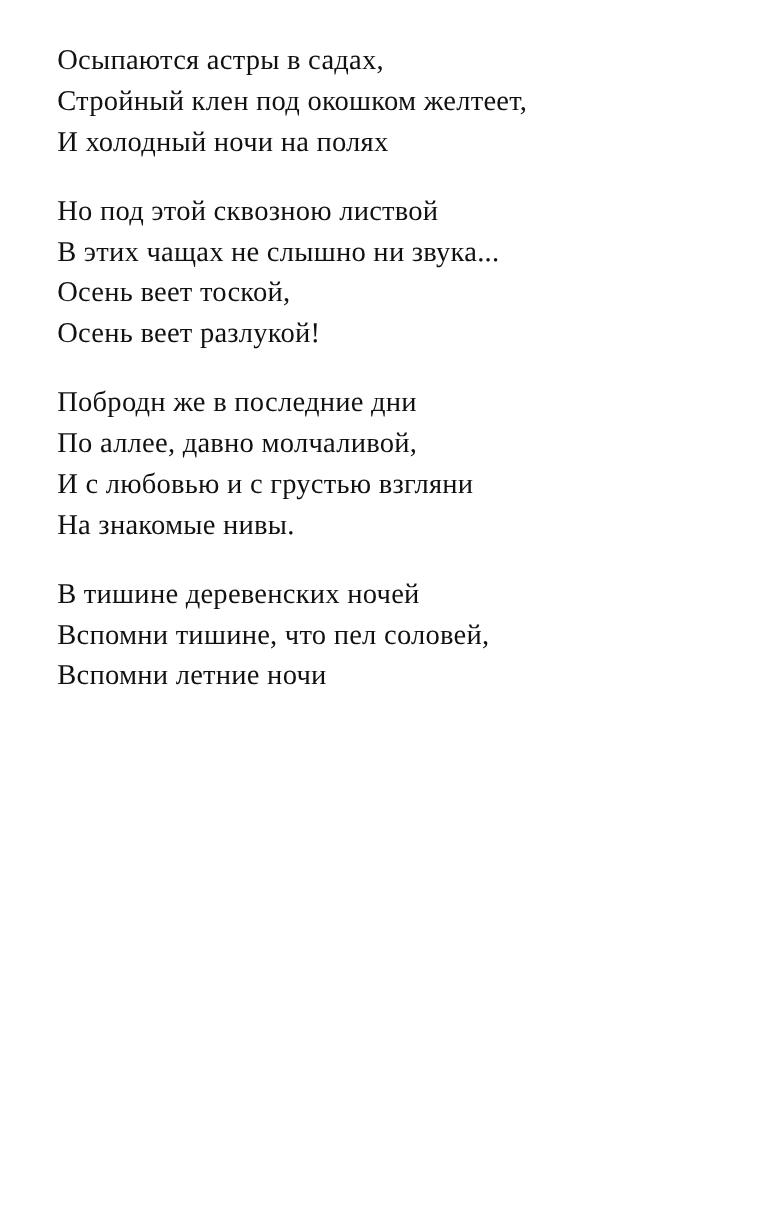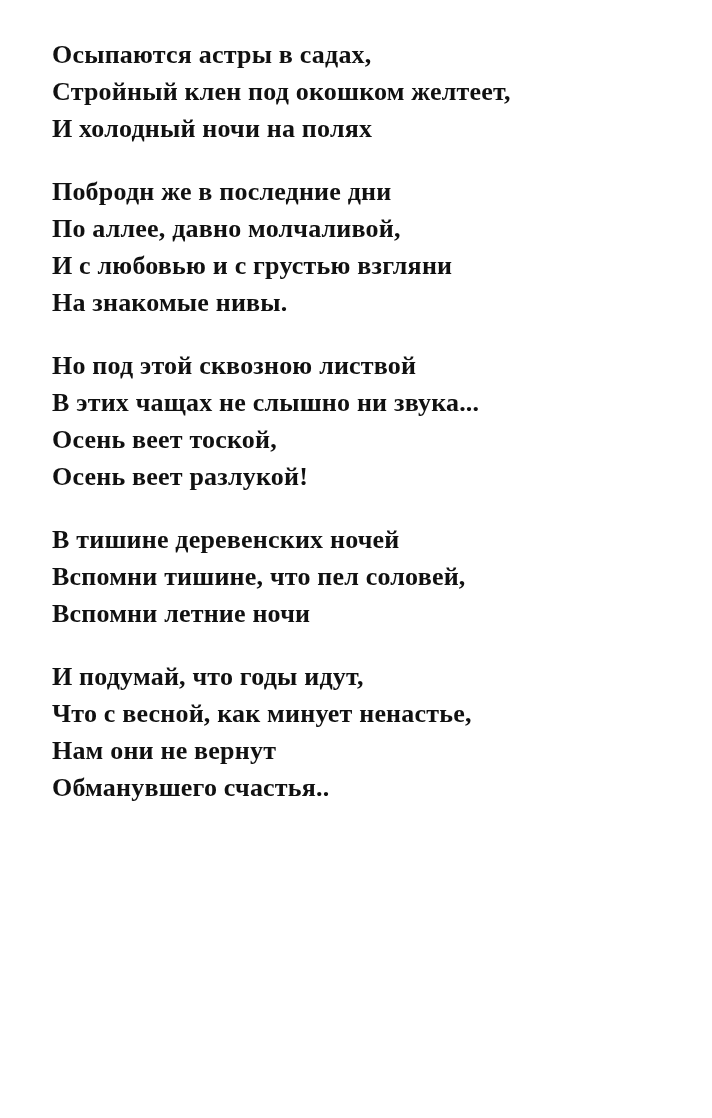--- a/index.html
+++ b/index.html
@@ -20,58 +20,52 @@
     width: 712px;
   }
   .stanza {
     margin: 0 0 26px 0;
   }
   .stanza:last-child {
     margin-bottom: 0;
   }
   .line {
     font-size: 26px;
-    font-weight: bold;
+    font-weight: normal;
     line-height: 37px;
     letter-spacing: 0.2px;
     white-space: pre;
   }
 </style>
 </head>
 <body>
 
 <div class="poem">
 
   <div class="stanza">
     <div class="line">Осыпаются астры в садах,</div>
     <div class="line">Стройный клен под окошком желтеет,</div>
     <div class="line">И холодный ночи на полях</div>
   </div>
 
 
   <div class="stanza">
+    <div class="line">Но под этой сквозною листвой</div>
+    <div class="line">В этих чащах не слышно ни звука...</div>
+    <div class="line">Осень веет тоской,</div>
+    <div class="line">Осень веет разлукой!</div>
+  </div>
+
+  <div class="stanza">
     <div class="line">Побродн же в последние дни</div>
     <div class="line">По аллее, давно молчаливой,</div>
     <div class="line">И с любовью и с грустью взгляни</div>
     <div class="line">На знакомые нивы.</div>
-  </div>
-
-  <div class="stanza">
-    <div class="line">Но под этой сквозною листвой</div>
-    <div class="line">В этих чащах не слышно ни звука...</div>
-    <div class="line">Осень веет тоской,</div>
-    <div class="line">Осень веет разлукой!</div>
   </div>
 
   <div class="stanza">
     <div class="line">В тишине деревенских ночей</div>
     <div class="line">Вспомни тишине, что пел соловей,</div>
     <div class="line">Вспомни летние ночи</div>
   </div>
 
-  <div class="stanza">
-    <div class="line">И подумай, что годы идут,</div>
-    <div class="line">Что с весной, как минует ненастье,</div>
-    <div class="line">Нам они не вернут</div>
-    <div class="line">Обманувшего счастья..</div>
-  </div>
 
 </div>
 
 </body></html>

